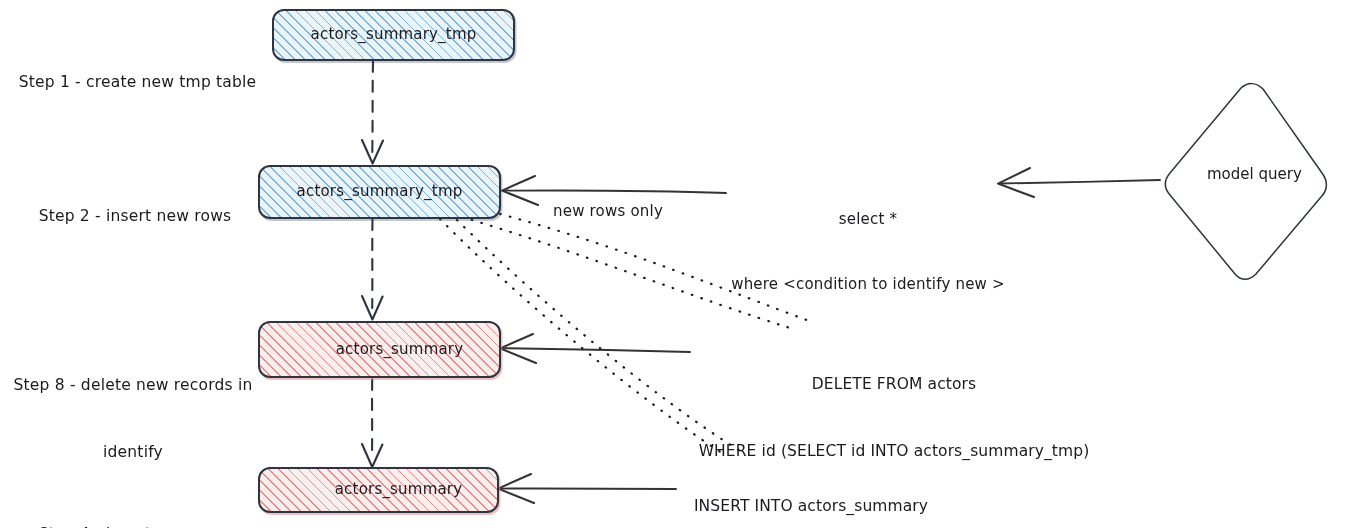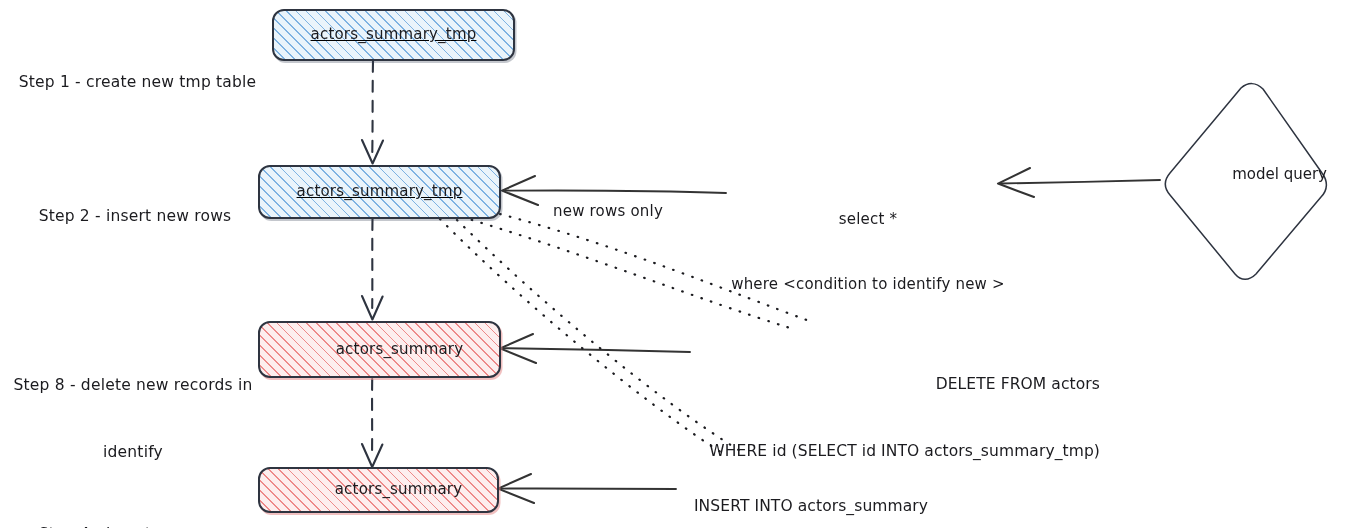--- a/index.html
+++ b/index.html
@@ -56,21 +56,20 @@
   .node-blue {
     border: 2.1px solid #2e3440;
     background-color: #eaf4fb;
     background-image: repeating-linear-gradient(
         45deg,
         rgba(120,175,225,0.95) 0px,
         rgba(120,175,225,0.95) 1.2px,
         rgba(255,255,255,0) 1.2px,
         rgba(255,255,255,0) 7px);
     box-shadow: 1.5px 2px 0 rgba(60,70,90,0.30);
-    text-decoration: underline;
   }
   .node-pink {
     border: 2.1px solid #2e3440;
     background-color: #fdeeee;
     background-image: repeating-linear-gradient(
         45deg,
         rgba(235,120,120,0.85) 0px,
         rgba(235,120,120,0.85) 1.2px,
         rgba(255,255,255,0) 1.2px,
         rgba(255,255,255,0) 7px);
@@ -176,30 +175,30 @@
   </div>
 
   <div class="node node-box node-pink" style="left:258px; top:321px; width:243px; height:57px;">
     <span class="hand-text node-label" style="position:static;">actors_summary</span>
   </div>
 
   <div class="node node-box node-pink" style="left:258px; top:467px; width:241px; height:46px;">
     <span class="hand-text node-label" style="position:static;">actors_summary</span>
   </div>
 
-  <div class="diamond-label" style="left:1207px; top:165px; width:120px; text-align:right;">model query</div>
+  <div class="diamond-label" style="left:1207px; top:165px; width:120px; text-align:left;">model query</div>
 
   <div class="hand-text" style="left:553px; top:201px;">new rows only</div>
 
   <div class="hand-text sql-text" style="left:730px; top:165px; width:276px;">
     <div>select *</div>
     <div>where &lt;condition to identify new &gt;</div>
   </div>
 
-  <div class="hand-text sql-text mono-ish" style="left:688px; top:328px; width:412px;text-align:right;">
+  <div class="hand-text sql-text mono-ish" style="left:688px; top:328px; width:412px;">
     <div>DELETE FROM actors</div>
     <div>WHERE id (SELECT id INTO actors_summary_tmp)</div>
   </div>
 
   <div class="hand-text sql-text mono-ish" style="left:680px; top:450px; width:262px;">
     <div>INSERT INTO actors_summary</div>
     
   </div>
 
 </div>

